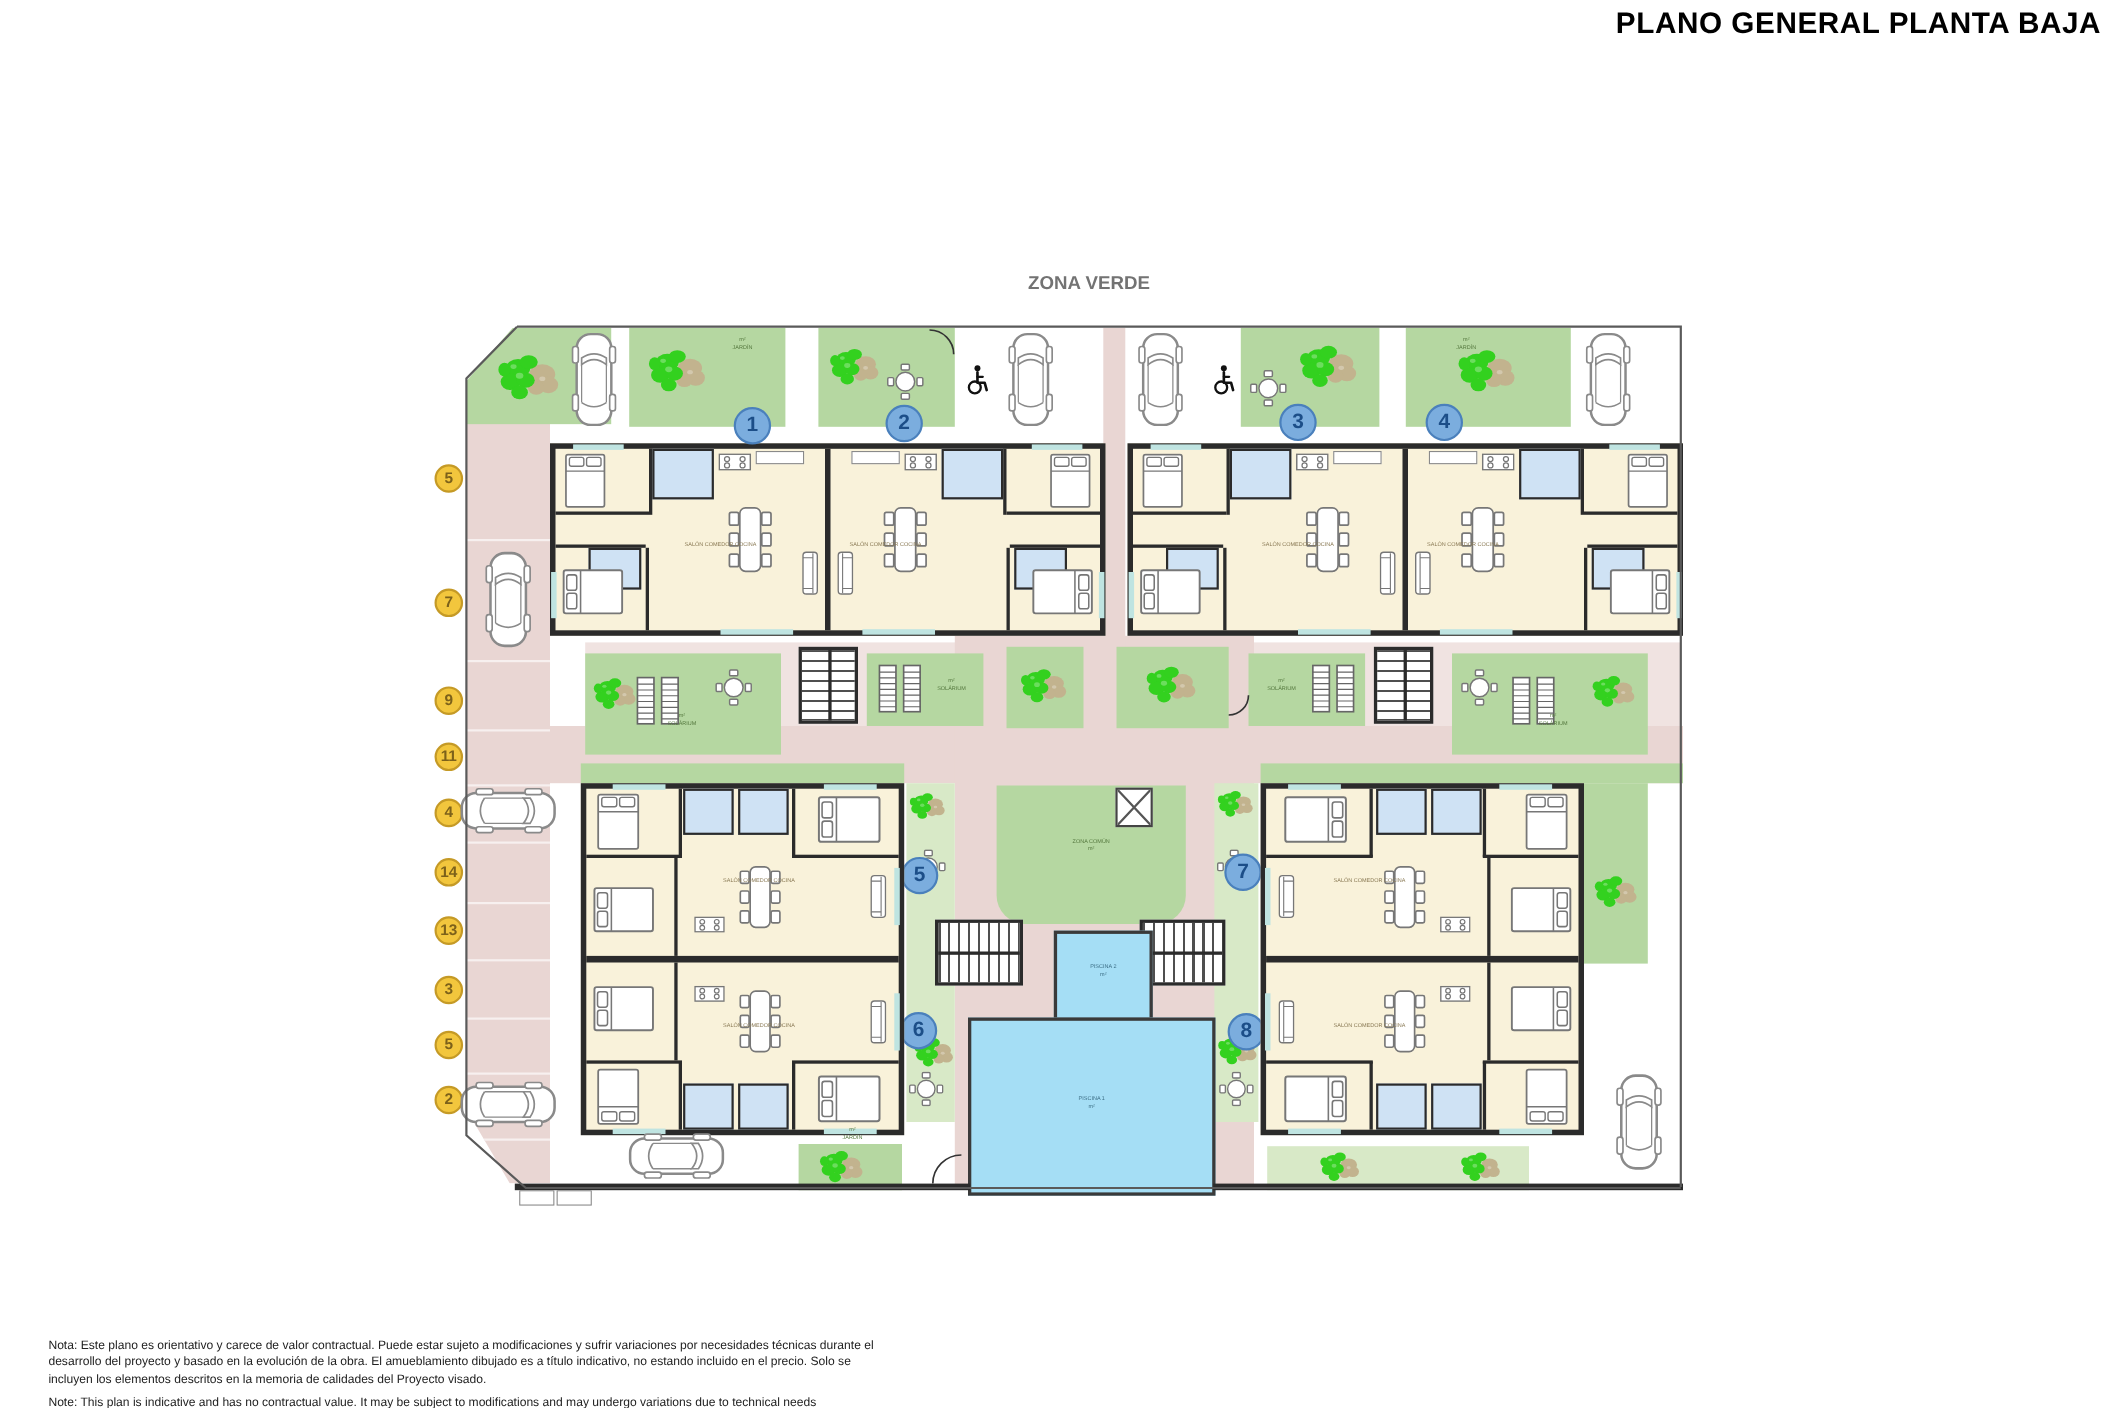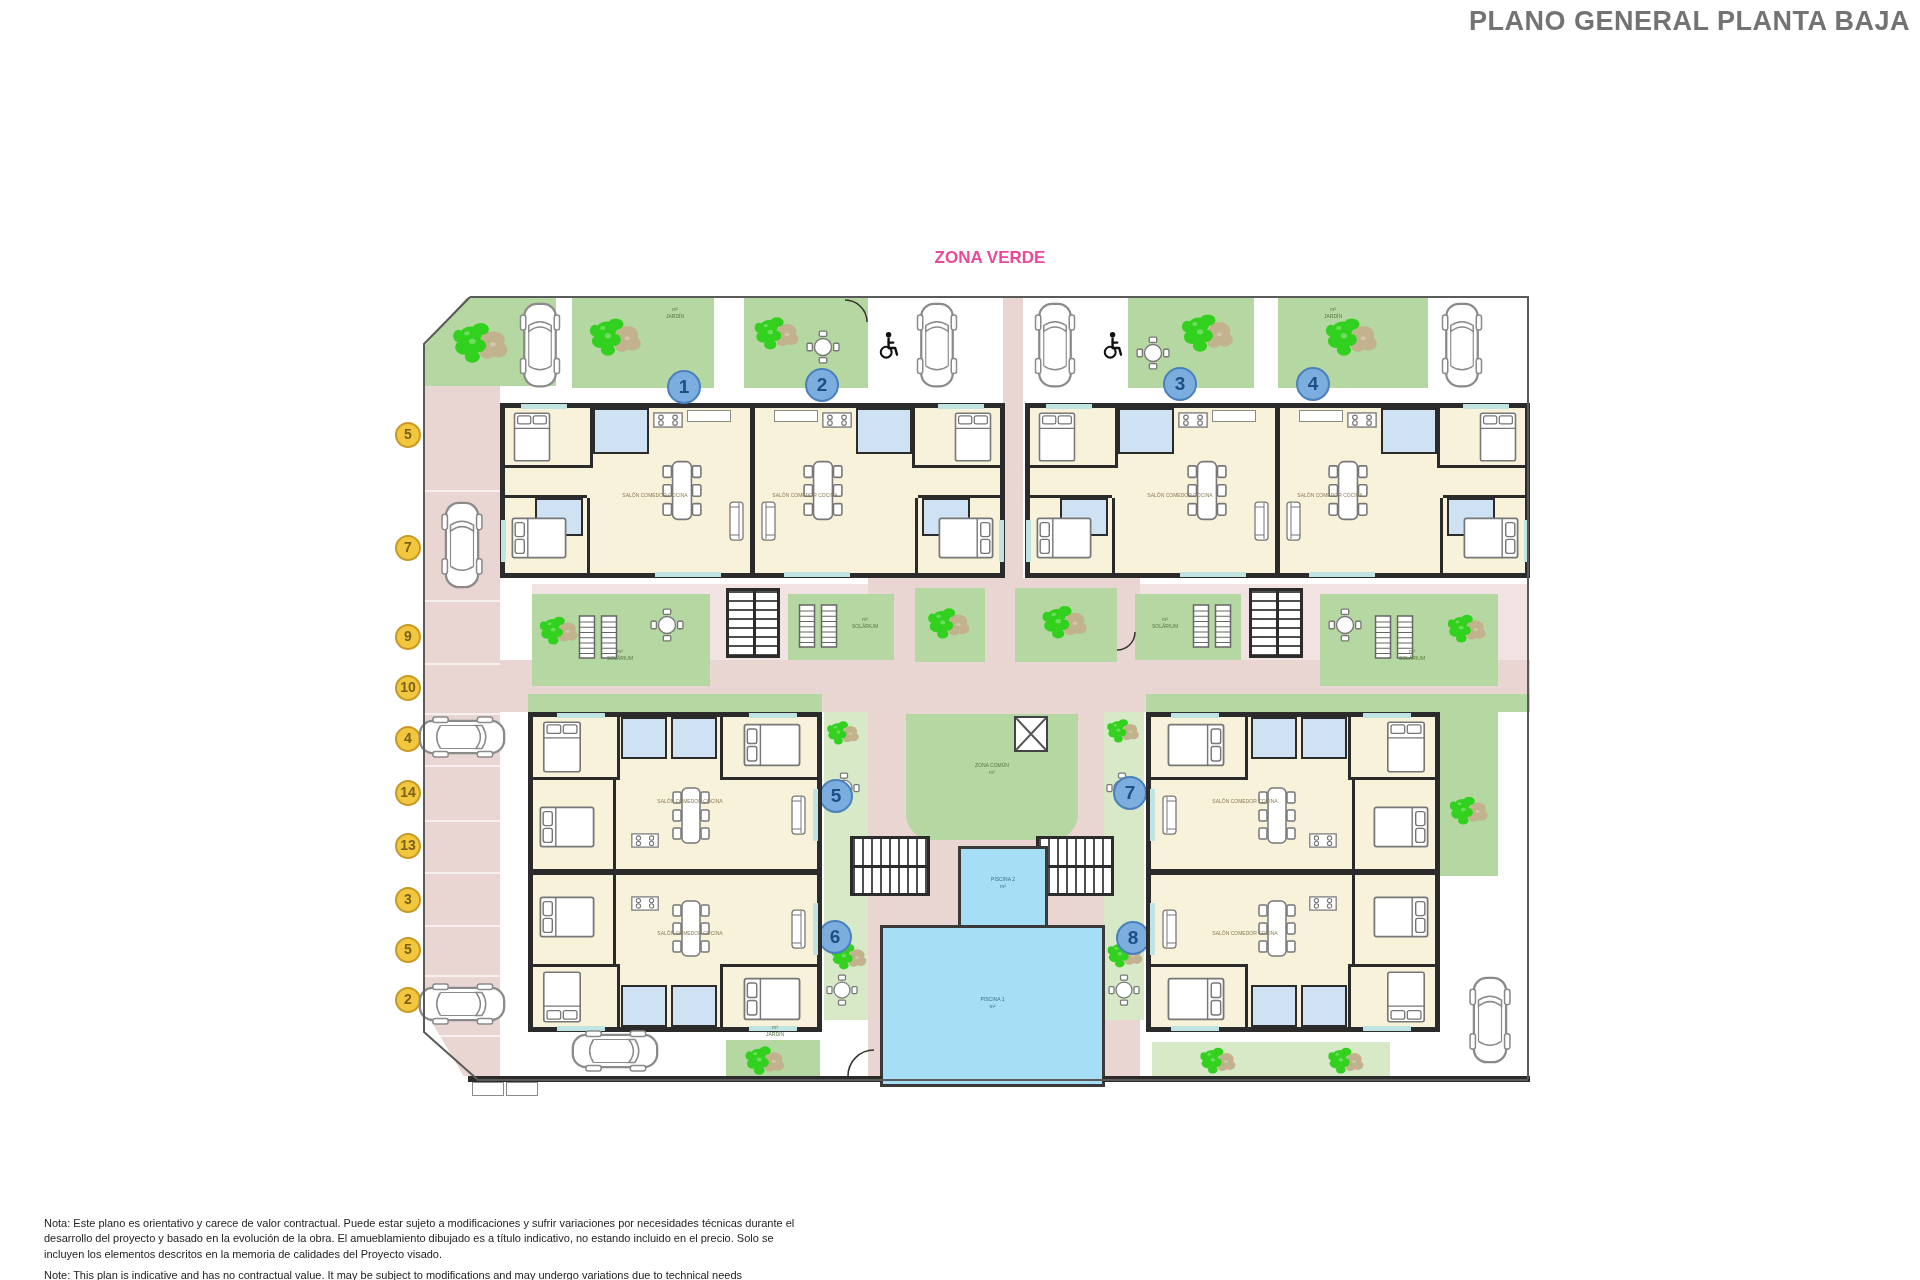--- a/index.html
+++ b/index.html
@@ -17,22 +17,22 @@
 .ctr{position:absolute;background:#fff;border:1.5px solid #8a8a8a}
 .circleB{position:absolute;width:34px;height:34px;border-radius:50%;background:#7badde;border:2px solid #4a80bc;color:#1c4e88;font-weight:700;font-size:19px;line-height:29px;text-align:center}
 .circleY{position:absolute;width:26px;height:26px;border-radius:50%;background:#f2c63d;border:2px solid #c59a26;color:#7c611a;font-weight:700;font-size:14px;line-height:21px;text-align:center}
 .stairH{position:absolute;background:#fff;border:3px solid #2b2b2b;background-image:repeating-linear-gradient(180deg,#4f4f4f 0 2px,transparent 2px 9px)}
 .stairV{position:absolute;background:#fff;border:3px solid #2b2b2b;background-image:repeating-linear-gradient(90deg,#4f4f4f 0 2px,transparent 2px 9px)}
 .pool{position:absolute;background:#a5def5;border:3px solid #3a3a3a}
 .tl{position:absolute;font-size:5px;color:#7d6c3f;text-align:center;line-height:1.3}
 .tl span{display:block}
 .tlg{color:#55783f}
 .tlb{color:#3d6f86}
-.title{position:absolute;font-weight:800;font-size:27px;color:#737373;text-align:right;letter-spacing:.5px}
-.zone{position:absolute;font-weight:700;font-size:17px;color:#ec4899;text-align:center}
+.title{position:absolute;font-weight:800;font-size:27px;color:#000000;text-align:right;letter-spacing:.5px}
+.zone{position:absolute;font-weight:700;font-size:17px;color:#737373;text-align:center}
 .notes{position:absolute;font-size:11px;color:#222;line-height:1.4}
 .mx{transform:scaleX(-1)}
 .my{transform:scaleY(-1)}
 .mxy{transform:scale(-1,-1)}
 .rot90{transform:rotate(90deg)}
 .unit{position:absolute}
 svg.ic{position:absolute;overflow:visible}
 .xbox{position:absolute;background:#fff;border:2px solid #444}
 .llbl{position:absolute;font-size:5px;color:#8a7a55;text-align:center;line-height:1.3}
 </style>
@@ -148,21 +148,21 @@
   <div class="a" style="left:0;top:452px;width:100%;height:2px;background:#f7f0ef"></div>
   <div class="a" style="left:0;top:504px;width:100%;height:2px;background:#f7f0ef"></div>
   <div class="a" style="left:0;top:557px;width:100%;height:2px;background:#f7f0ef"></div>
   <div class="a" style="left:0;top:607px;width:100%;height:2px;background:#f7f0ef"></div>
   <div class="a" style="left:0;top:667px;width:100%;height:2px;background:#f7f0ef"></div>
 </div>
 
 <div class="circleY" style="left:395px;top:422px">5</div>
 <div class="circleY" style="left:395px;top:535px">7</div>
 <div class="circleY" style="left:395px;top:624px">9</div>
-<div class="circleY" style="left:395px;top:675px">10</div>
+<div class="circleY" style="left:395px;top:675px">11</div>
 <div class="circleY" style="left:395px;top:726px">4</div>
 <div class="circleY" style="left:395px;top:780px">14</div>
 <div class="circleY" style="left:395px;top:833px">13</div>
 <div class="circleY" style="left:395px;top:887px">3</div>
 <div class="circleY" style="left:395px;top:937px">5</div>
 <div class="circleY" style="left:395px;top:987px">2</div>
 
 <svg class="ic" style="left:438px;top:499px" width="48" height="92">
       <use href="#sym-car"></use>
     </svg>

